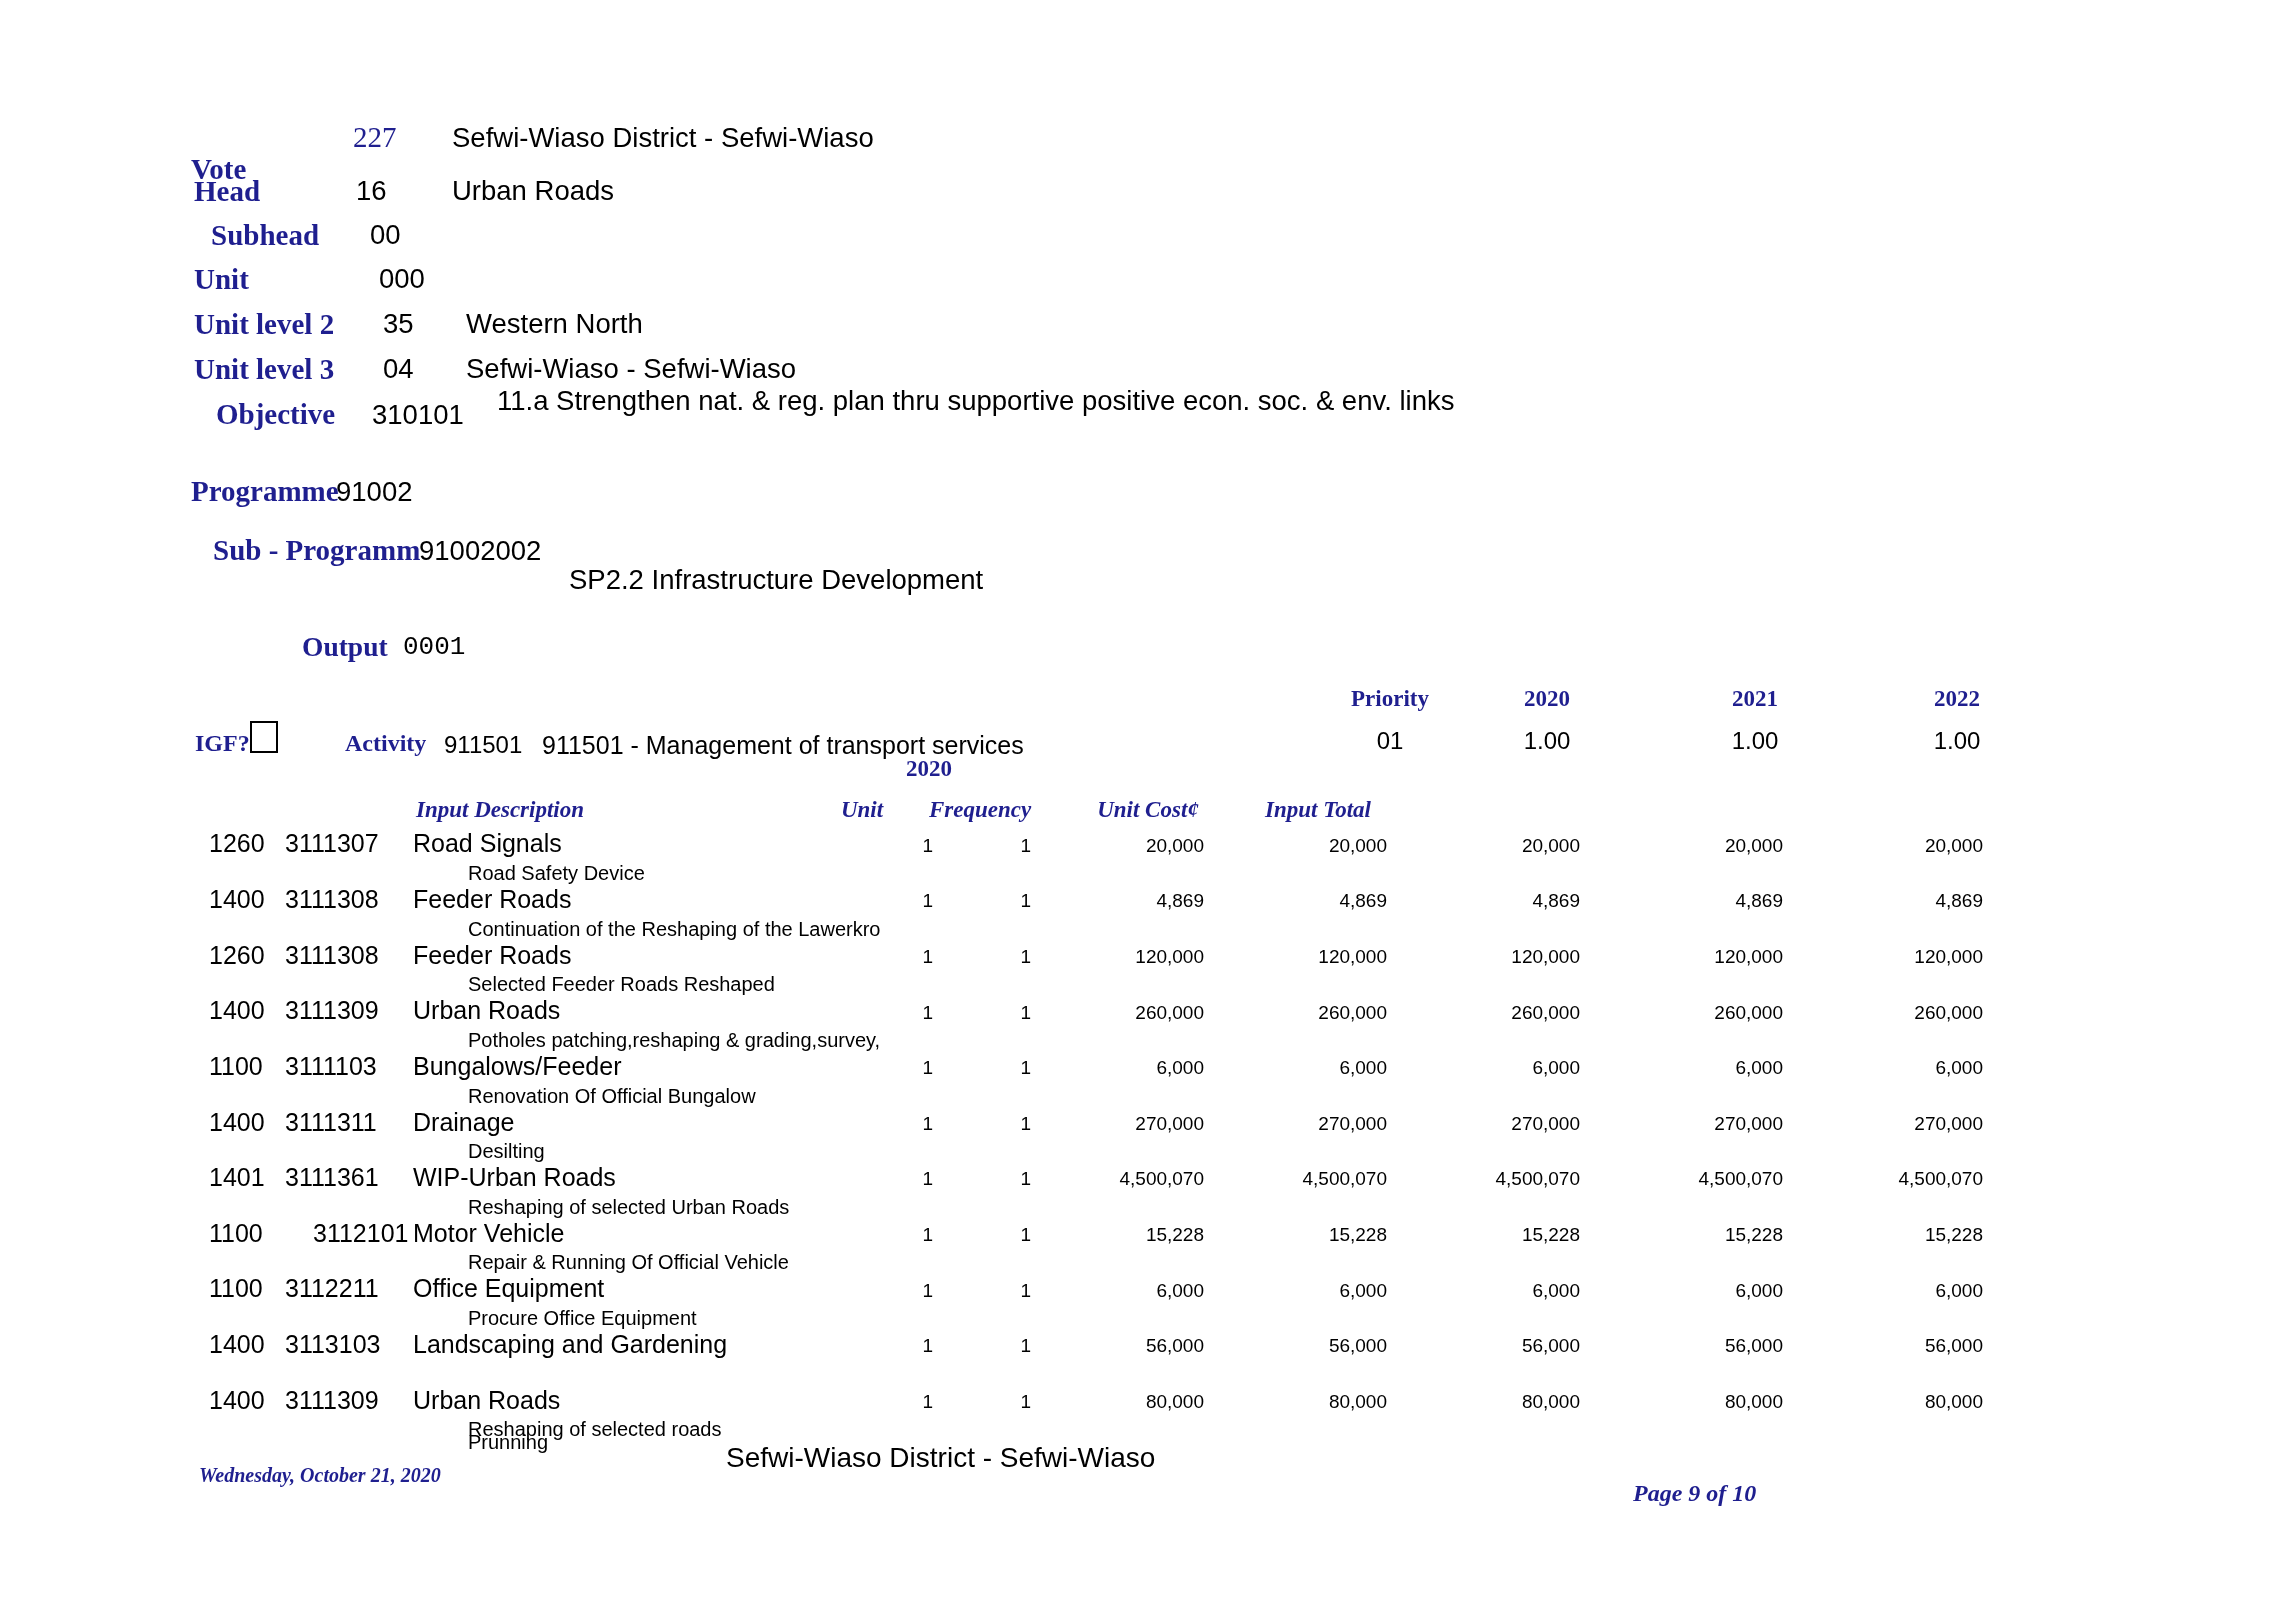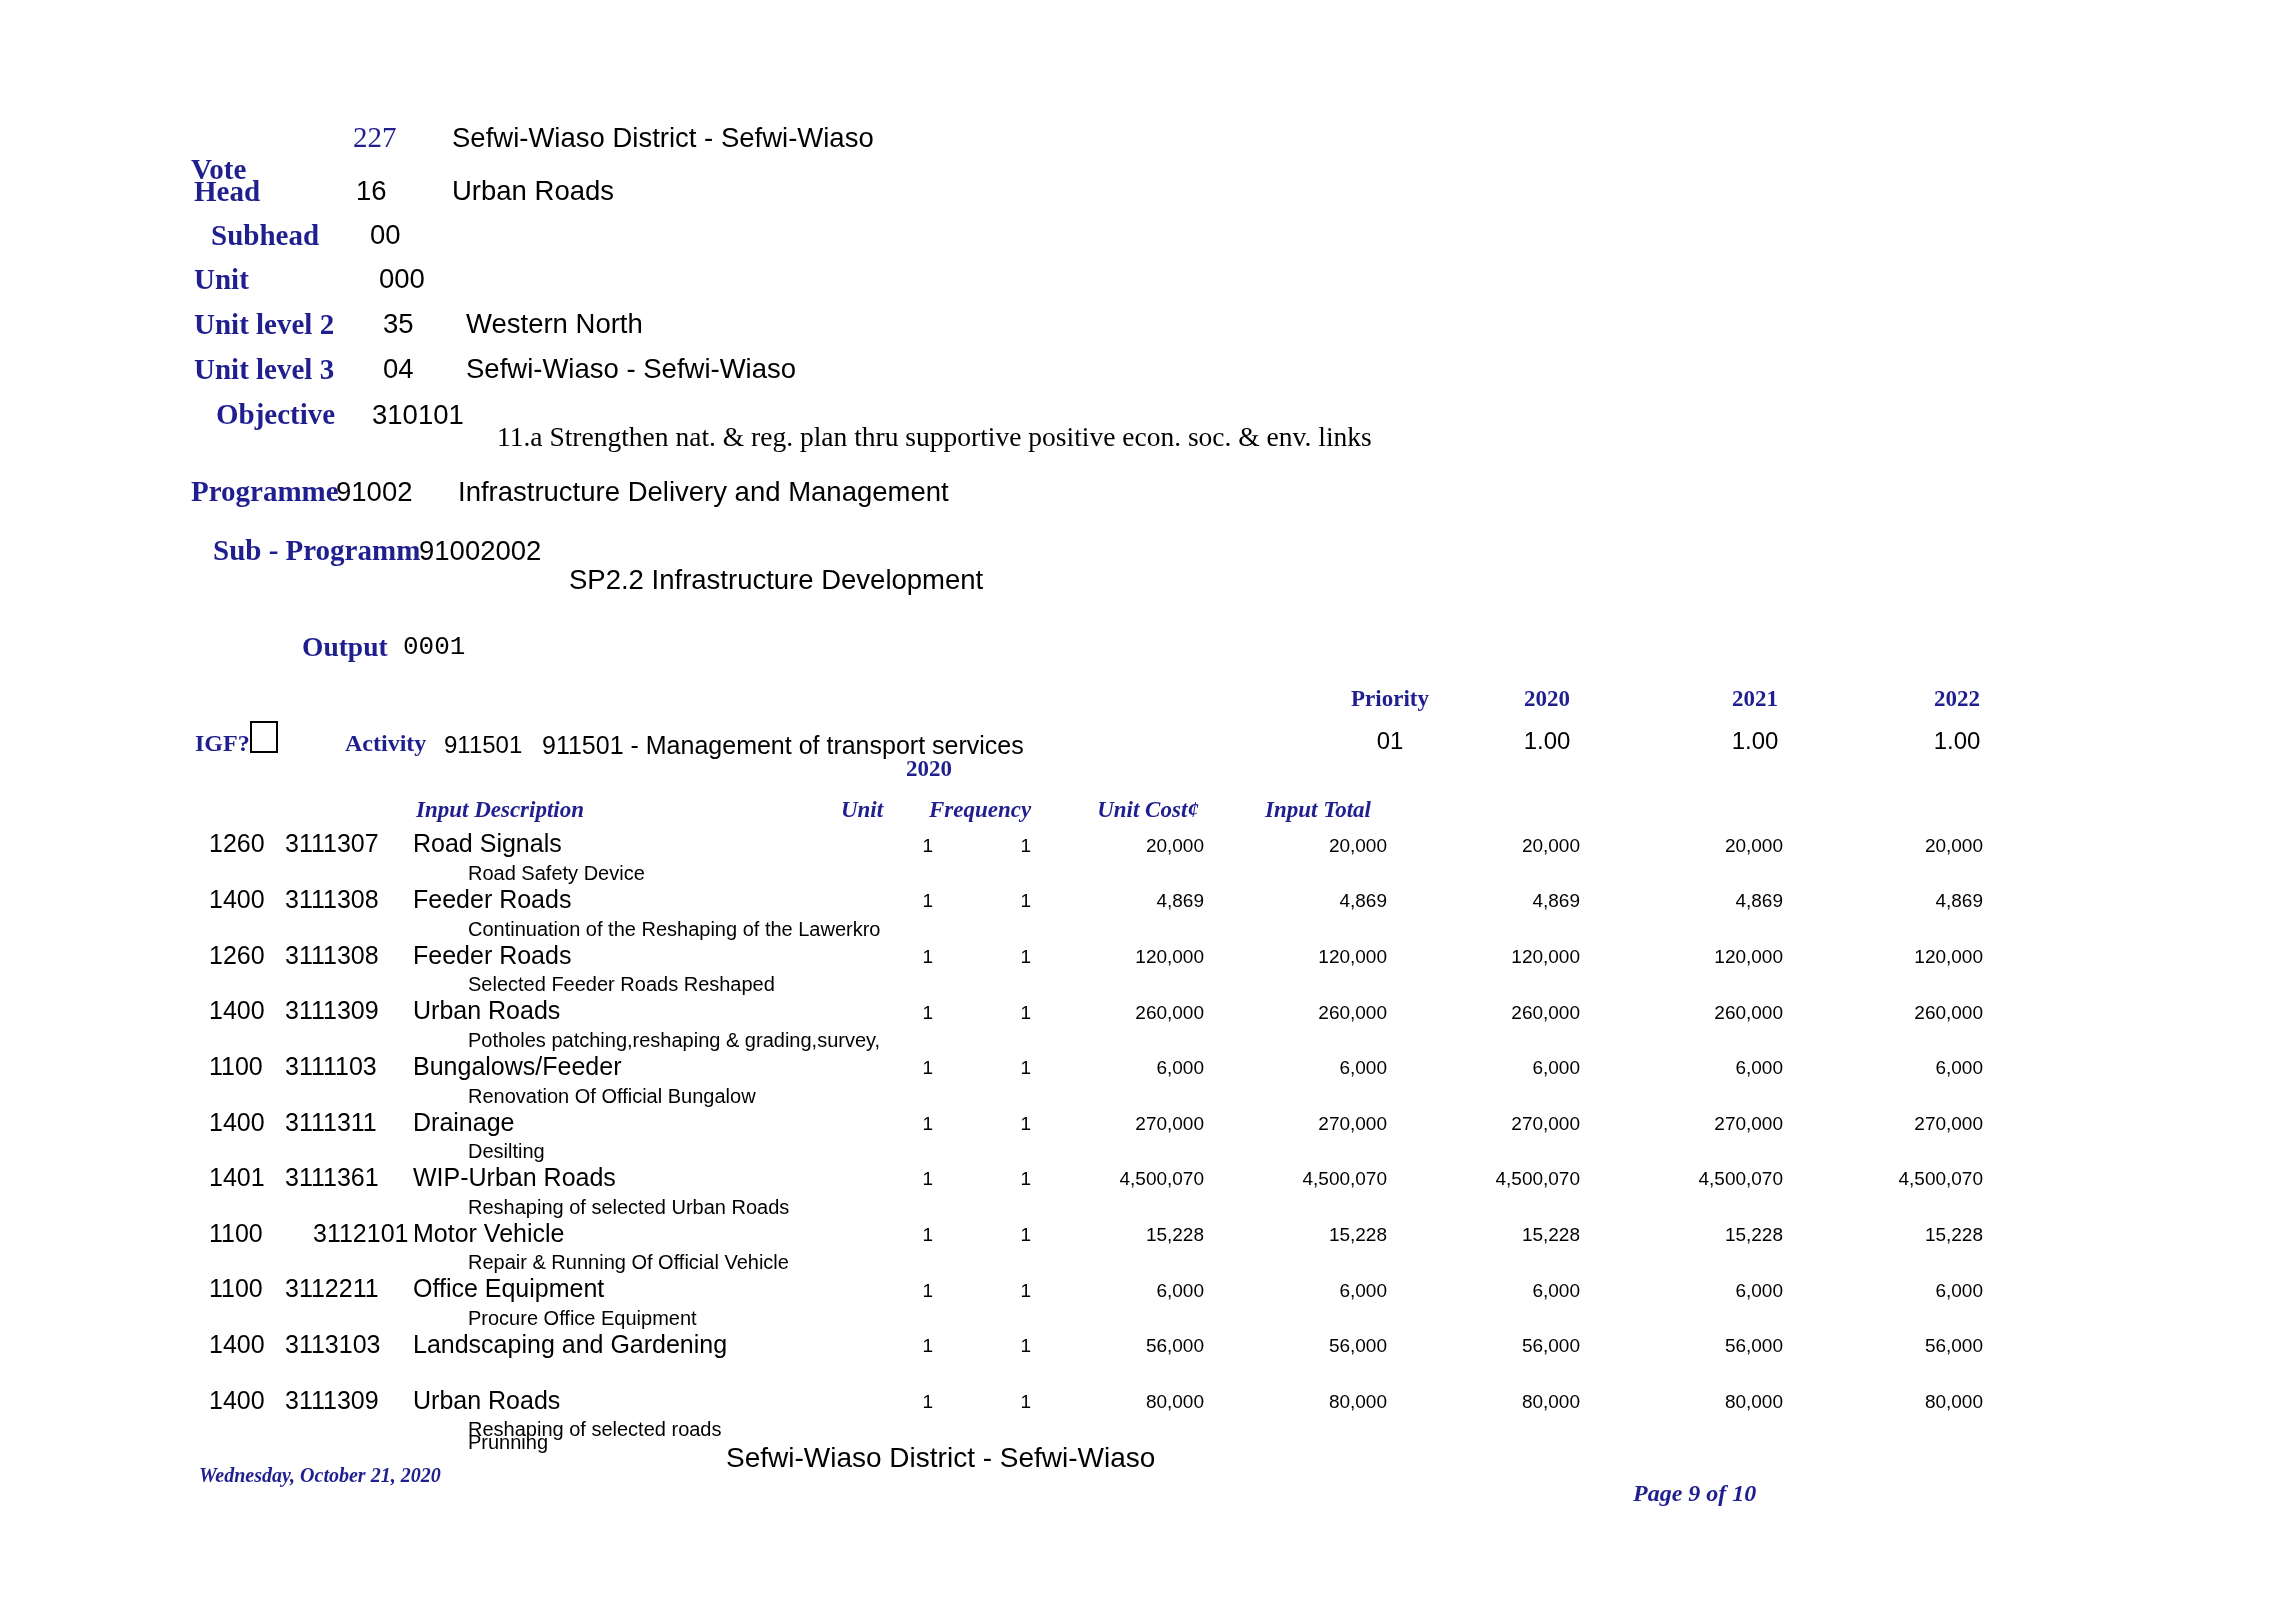--- a/index.html
+++ b/index.html
@@ -47,25 +47,24 @@
   <div class="abs lbl" style="left:194px;top:308px;">Unit level 2</div>
   <div class="abs val" style="left:383px;top:308px;">35</div>
   <div class="abs desc" style="left:466px;top:308px;">Western North</div>
 
   <div class="abs lbl" style="left:194px;top:353px;">Unit level 3</div>
   <div class="abs val" style="left:383px;top:353px;">04</div>
   <div class="abs desc" style="left:466px;top:353px;">Sefwi-Wiaso - Sefwi-Wiaso</div>
 
   <div class="abs lbl" style="left:216px;top:398px;">Objective</div>
   <div class="abs val" style="left:372px;top:399px;">310101</div>
-  <div class="abs desc" style="left:497px;top:421px;font-family:Liberation Serif, serif;">11.a Strengthen nat. &amp; reg. plan thru supportive positive econ. soc. &amp;  env. links</div>
+  <div class="abs desc" style="left:497px;top:385px;">11.a Strengthen nat. &amp; reg. plan thru supportive positive econ. soc. &amp;  env. links</div>
 
   <div class="abs lbl" style="left:191px;top:475px;">Programme</div>
   <div class="abs val" style="left:336px;top:476px;">91002</div>
-  <div class="abs desc" style="left:458px;top:476px;">Infrastructure Delivery and Management</div>
 
   <div class="abs lbl" style="left:213px;top:534px;">Sub - Programm</div>
   <div class="abs val" style="left:419px;top:535px;">91002002</div>
   <div class="abs desc" style="left:569px;top:535px;margin-top:29px;">SP2.2 Infrastructure Development</div>
 
   <div class="abs lbl" style="left:302px;top:631px;font-size:27.5px;">Output</div>
   <div class="abs val" style="left:403px;top:632px;font-size:26px;font-family:Liberation Mono, monospace;">0001</div>
 
   <div class="abs yr-hdr" style="left:1308px;top:686px;">Priority</div>
   <div class="abs yr-hdr" style="left:1465px;top:686px;">2020</div>

